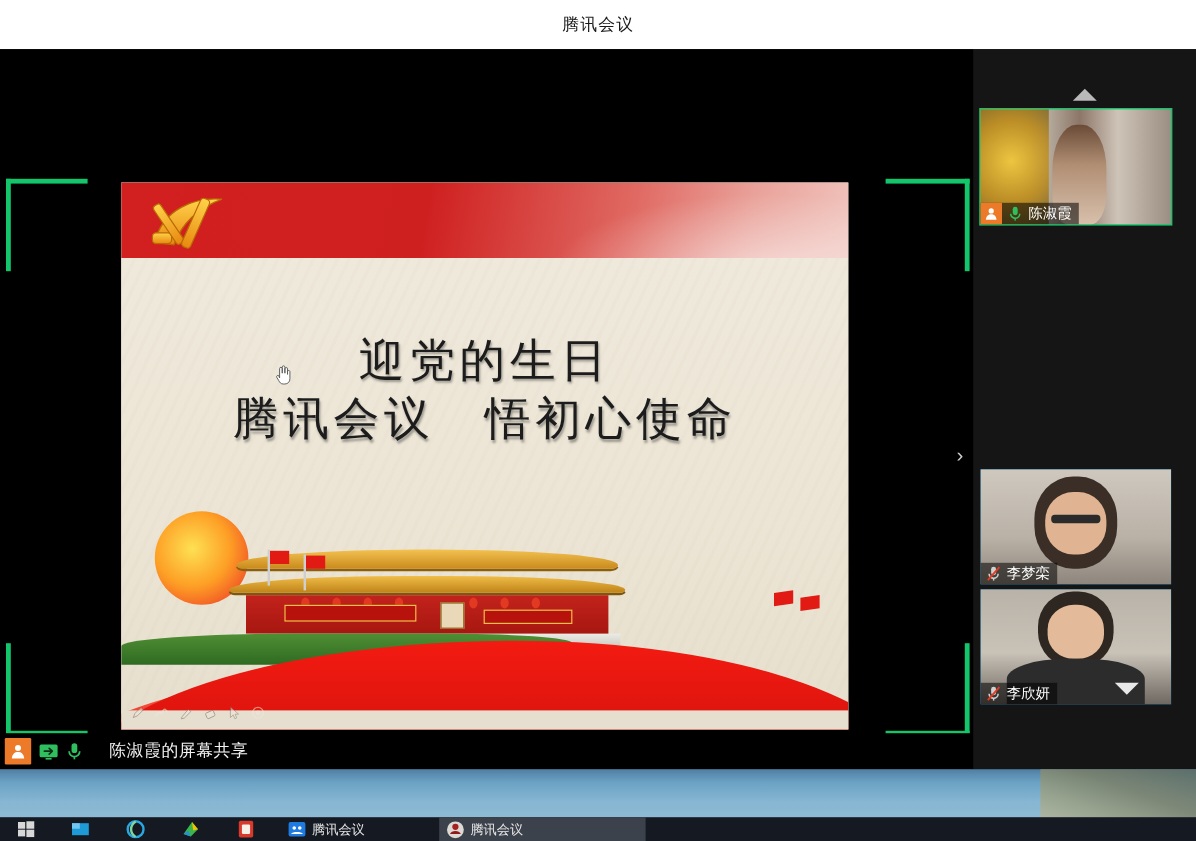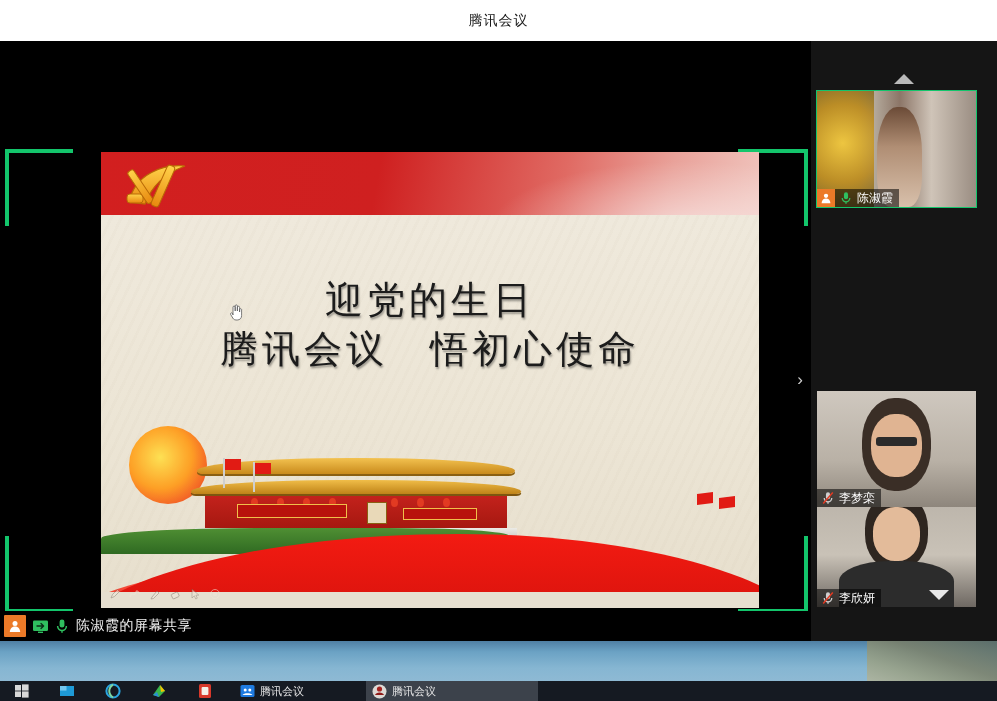--- a/index.html
+++ b/index.html
@@ -15,21 +15,21 @@
   .stage{position:absolute;left:0;top:41px;width:811px;height:600px;background:#000;}
 
   
   .bracket{position:absolute;border-color:#13c56b;border-style:solid;border-width:0;}
   .br-tl{left:5px;top:108px;width:64px;height:73px;border-left-width:4px;border-top-width:4px;}
   .br-tr{left:738px;top:108px;width:66px;height:73px;border-right-width:4px;border-top-width:4px;}
   .br-bl{left:5px;top:495px;width:64px;height:73px;border-left-width:4px;border-bottom-width:4px;}
   .br-br{left:738px;top:495px;width:66px;height:73px;border-right-width:4px;border-bottom-width:4px;}
 
   
-  .slide{position:absolute;left:101px;top:111px;width:658px;height:456px;background:#efe7d8;overflow:hidden;}
+  .slide{position:absolute;left:101px;top:111px;width:606px;height:456px;background:#efe7d8;overflow:hidden;}
   .slide-red-band{position:absolute;left:0;top:0;width:100%;height:63px;
      background:linear-gradient(100deg,#d21f1f 0%,#cf2020 42%,#e06a63 70%,#e9a29a 86%,#f0c4bd 100%);}
   .slide-red-band:after{content:"";position:absolute;right:0;top:0;width:45%;height:100%;
      background:radial-gradient(ellipse at 75% 120%, rgba(255,255,255,.55) 0%, rgba(255,255,255,0) 62%);}
   .emblem{position:absolute;left:18px;top:6px;width:86px;height:56px;}
   .paper{position:absolute;left:0;top:63px;width:100%;height:393px;
      background:linear-gradient(180deg,#efe9dc 0%,#ece5d5 55%,#e7dfcd 100%);}
   .paper:before{content:"";position:absolute;inset:0;opacity:.5;
      background:repeating-linear-gradient(115deg, rgba(190,175,150,.10) 0 3px, rgba(255,255,255,0) 3px 9px);}
   .slide-title{position:absolute;left:0;top:125px;width:100%;text-align:center;color:#1c1c1c;
@@ -72,27 +72,27 @@
 
   .side-chevron{position:absolute;left:792px;top:328px;width:16px;height:22px;color:#cfcfcf;
      display:flex;align-items:center;justify-content:center;font-size:17px;}
 
   .cursor-hand{position:absolute;left:228px;top:262px;width:16px;height:18px;}
 
   
   .sharebar{position:absolute;left:0;top:611px;width:811px;height:30px;background:#000;display:flex;align-items:center;padding-left:4px;box-sizing:border-box;}
   .hostbadge{width:22px;height:22px;background:#ec7a28;display:flex;align-items:center;justify-content:center;border-radius:1px;}
   .sharebar .ic{margin-left:6px;display:flex;align-items:center;}
-  .sharebar .txt{margin-left:7px;color:#f2f2f2;font-size:14px;letter-spacing:.5px;}
+  .sharebar .txt{margin-left:22px;color:#f2f2f2;font-size:14px;letter-spacing:.5px;}
 
   
   .panel{position:absolute;left:811px;top:41px;width:186px;height:600px;background:#151515;}
   .scroll-arrow{position:absolute;left:0;width:100%;display:flex;justify-content:center;}
   .scroll-up{top:32px;}
-  .tile{position:absolute;left:6px;width:159px;height:116px;background:#0369a1;overflow:hidden;}
+  .tile{position:absolute;left:6px;width:159px;height:96px;background:#0369a1;overflow:hidden;}
   .tile.active{outline:2px solid #13c56b;outline-offset:-1px;}
   .tile .vid{position:absolute;inset:0;}
   .namechip{position:absolute;left:0;bottom:0;height:18px;display:flex;align-items:center;
      background:rgba(0,0,0,.55);padding-right:6px;}
   .namechip .badge{width:18px;height:18px;background:#ec7a28;display:flex;align-items:center;justify-content:center;}
   .namechip .mic{width:17px;display:flex;align-items:center;justify-content:center;margin-left:2px;}
   .namechip .nm{color:#fff;font-size:12px;margin-left:3px;white-space:nowrap;}
   .tile-down-arrow{position:absolute;right:26px;bottom:2px;}
 
   

